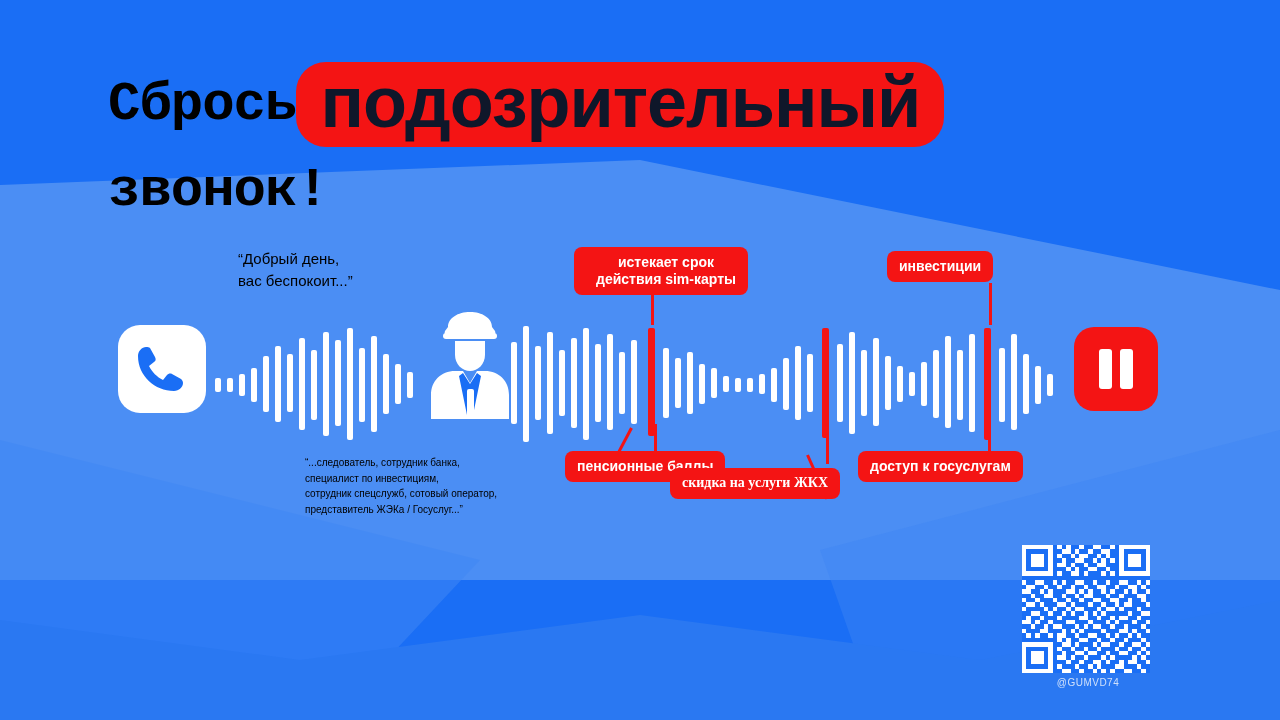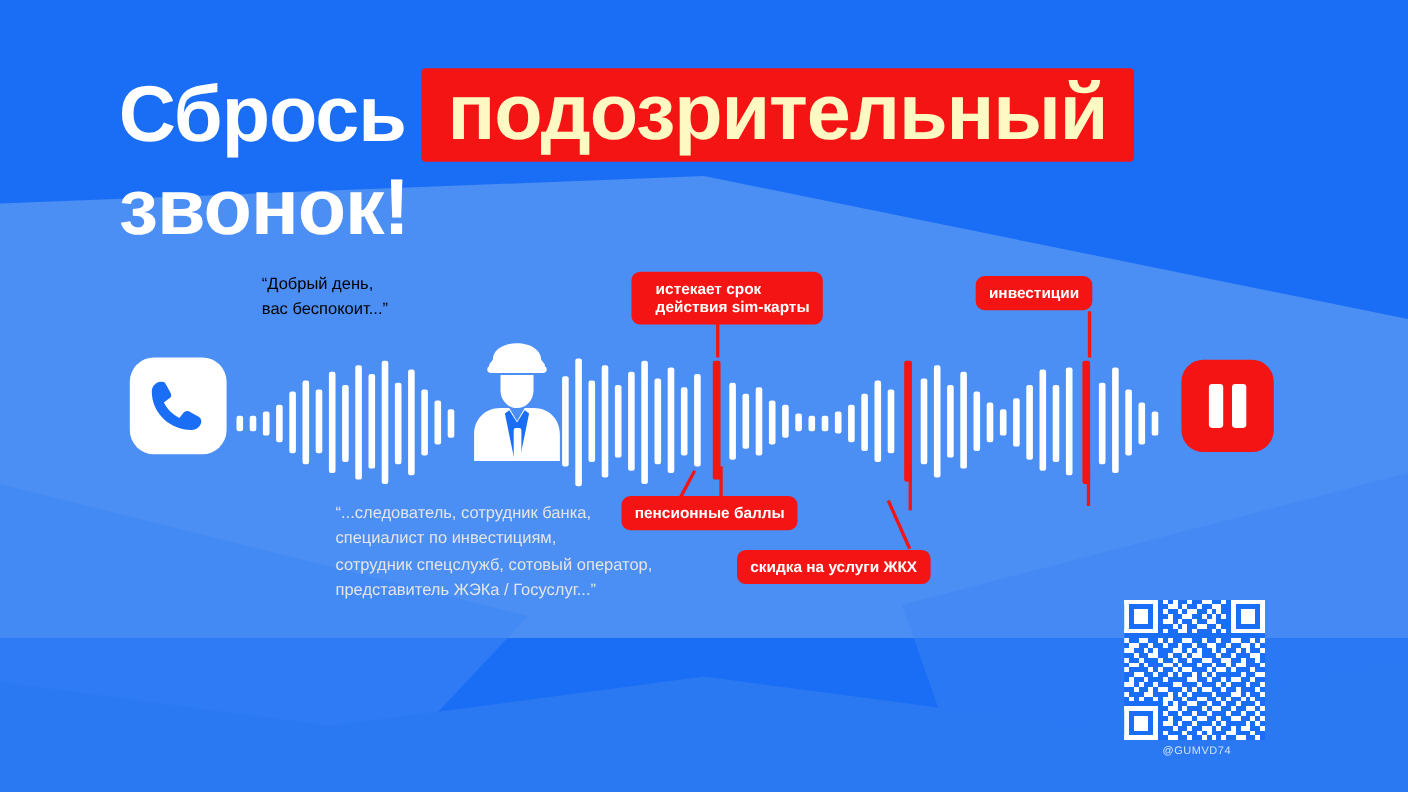--- a/index.html
+++ b/index.html
@@ -67,59 +67,60 @@
     top: 62px;
     width: 1080px;
     z-index: 5;
   }
   .headline-line {
     display: block;
     line-height: 0.96;
     white-space: nowrap;
   }
   .headline-word {
-    font-size: 72px;
+    font-size: 54px;
     font-weight: 700;
-    color: #ffffff;
+    color: #000000;
     letter-spacing: -1px;
     vertical-align: middle;
+    font-family: Liberation Mono, monospace;
   }
   .headline-highlight {
     display: inline-block;
     background: #f41414;
-    color: #fef9c3;
+    color: #0f172a;
     font-size: 72px;
     font-weight: 700;
-    border-radius: 4px;
+    border-radius: 30px;
     padding: 6px 24px 10px 24px;
-    margin-left: 14px;
+    margin-left: 0;
     letter-spacing: -1px;
     vertical-align: middle;
   }
   .headline-line-2 {
-    margin-top: 8px;
+    margin-top: 18px;
   }
 
   
   .quote-top {
     position: absolute;
     left: 238px;
     top: 248px;
     color: #000000;
     font-size: 15px;
     line-height: 1.45;
     z-index: 6;
     white-space: pre-line;
   }
   .quote-bottom {
     position: absolute;
     left: 305px;
     top: 455px;
-    color: #e5e5e5;
-    font-size: 15px;
+    color: #000000;
+    font-size: 10px;
     line-height: 1.55;
     z-index: 6;
     white-space: pre-line;
   }
 
   
   .phone-icon {
     position: absolute;
     left: 118px;
     top: 325px;
@@ -335,25 +336,26 @@
   </div>
 
   <div class="connector" style="left:651px; top:283px; width:3px; height:42px;"></div>
   <div class="connector" style="left:989px; top:283px; width:3px; height:42px;"></div>
   <div class="connector" style="left:654px; top:424px; width:3px; height:36px;"></div>
   <div class="connector" style="left:630px; top:428px; width:3px; height:42px; transform:rotate(28deg); transform-origin: top center;"></div>
   <div class="connector" style="left:826px; top:424px; width:3px; height:40px;"></div>
   <div class="connector" style="left:806px; top:455px; width:3px; height:48px; transform:rotate(-24deg); transform-origin: top center;"></div>
   <div class="connector" style="left:988px; top:424px; width:3px; height:36px;"></div>
 
-  <div class="label" style="left:574px; top:247px; padding-left:22px;">истекает срок
+  <div class="label" style="left:574px; top:247px; text-align:center;padding-left:22px;">истекает срок
 действия sim-карты</div>
   <div class="label" style="left:845px; top:251px;margin-left:42px;">инвестиции</div>
   <div class="label" style="left:565px; top:451px;">пенсионные баллы</div>
-  <div class="label" style="left:670px; top:500px;">скидка на услуги ЖКХ</div>
+  <div class="label" style="left:670px; top:468px;font-family:Liberation Serif, serif;">скидка на услуги ЖКХ</div>
+  <div class="label" style="left:858px; top:451px;">доступ к госуслугам</div>
 
   <div class="qr-wrap">
     <svg class="qr" viewBox="0 0 29 29" shape-rendering="crispEdges" aria-hidden="true">
       <rect width="29" height="29" fill="#1a6ef5"></rect>
       <g fill="#ffffff">
         <rect x="0" y="0" width="7" height="1"></rect>
           <rect x="0" y="6" width="7" height="1"></rect>
         <rect x="0" y="0" width="1" height="7"></rect>
           <rect x="6" y="0" width="1" height="7"></rect>
         <rect x="2" y="2" width="3" height="3"></rect>

